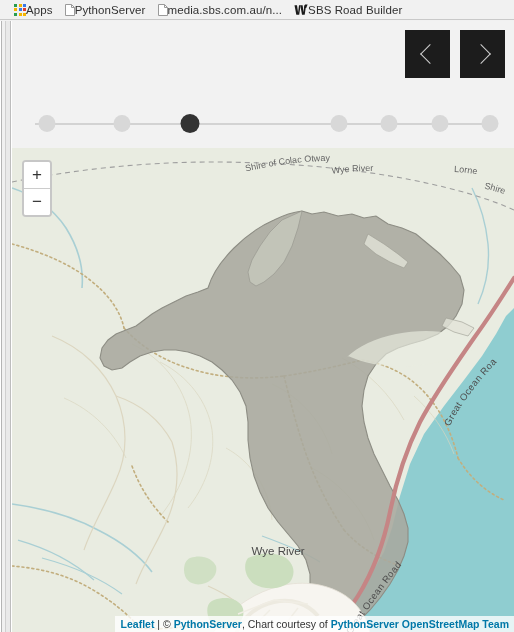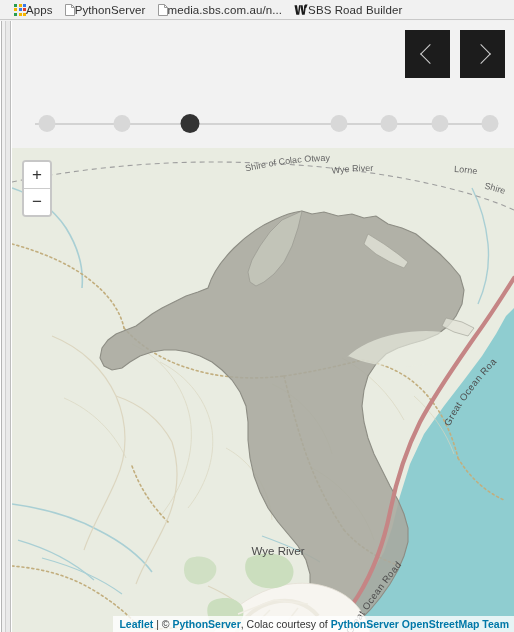--- a/index.html
+++ b/index.html
@@ -455,19 +455,19 @@
             <text class="town-label" x="266" y="407" text-anchor="middle">Wye River</text>
           </svg>
         </div>
 
         <div class="zoom-ctrl">
           <span class="zoom-btn plus">+</span>
           <span class="zoom-btn minus">−</span>
         </div>
 
         <div class="attribution">
-          <a>Leaflet</a><span> | </span><span>© </span><a>PythonServer</a><span>, Colac courtesy of </span><a>PythonServer OpenStreetMap Team</a>
+          <a>Leaflet</a><span> | </span><span>© </span><a>PythonServer</a><span>, Chart courtesy of </span><a>PythonServer OpenStreetMap Team</a>
         </div>
       </div>
 
     </div>
   </div>
 </div>
 
 </body></html>

